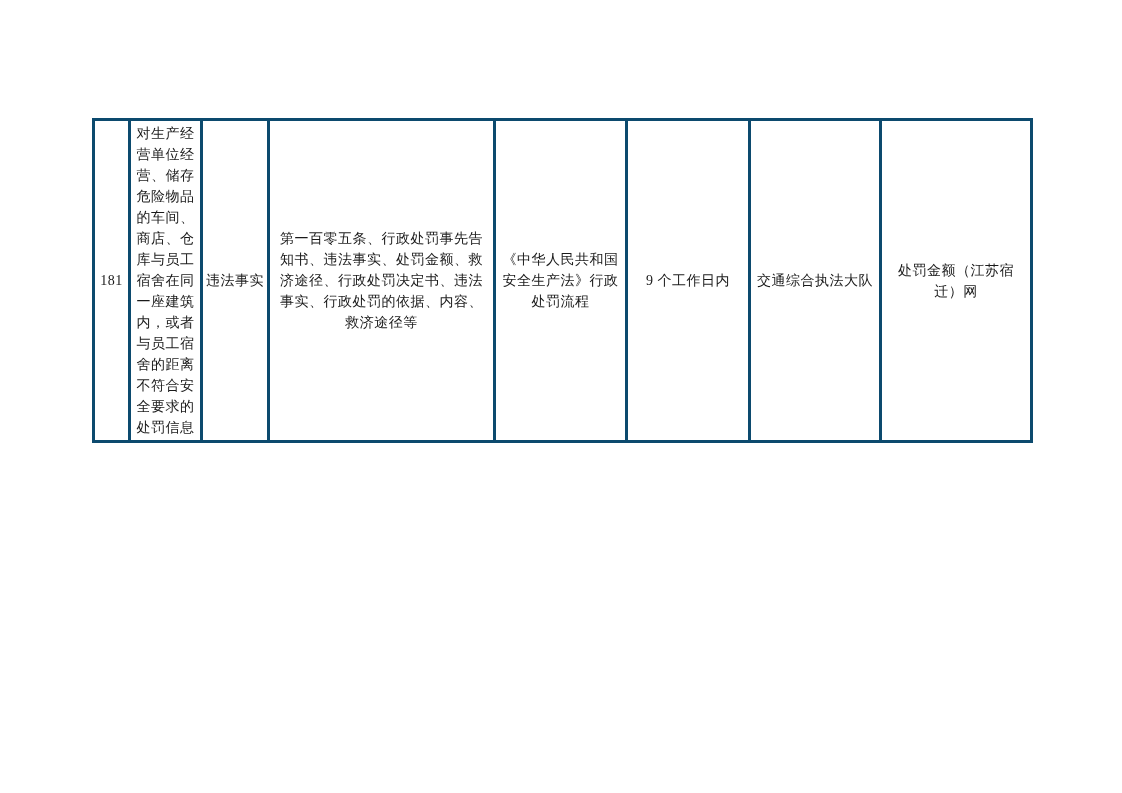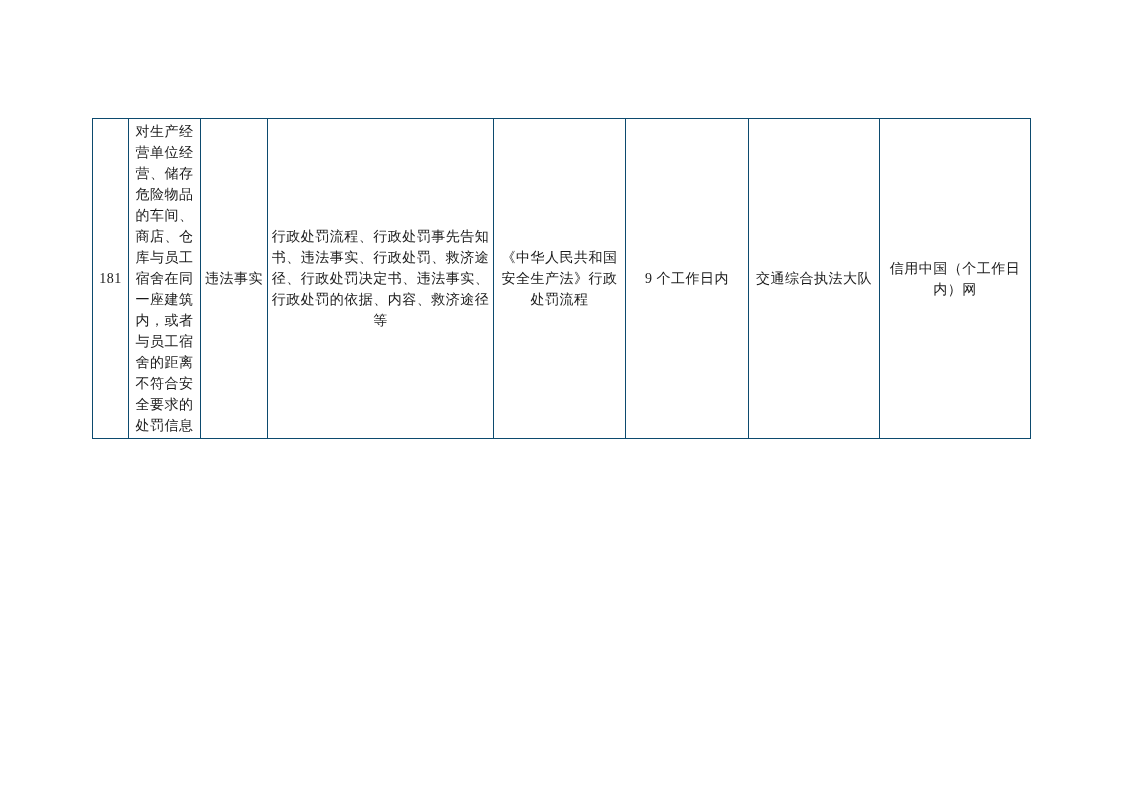--- a/index.html
+++ b/index.html
@@ -23,21 +23,21 @@
   }
   table.doc-table {
     position: absolute;
     left: 92px;
     top: 118px;
     border-collapse: collapse;
     table-layout: fixed;
     width: 938px;
   }
   table.doc-table td {
-    border: 1px solid #0c4a6e;
+    border: 3px solid #0c4a6e;
     text-align: center;
     vertical-align: middle;
     font-size: 14px;
     line-height: 21px;
     letter-spacing: 0.5px;
     padding: 2px 3px;
     color: #1a1a1a;
     word-break: break-all;
     overflow: hidden;
   }
@@ -67,21 +67,21 @@
       <col class="c-basis">
       <col class="c-limit">
       <col class="c-unit">
       <col class="c-platform">
     </colgroup>
     <tbody>
       <tr>
         <td>181</td>
         <td>对生产经营单位经营、储存危险物品的车间、商店、仓库与员工宿舍在同一座建筑内，或者与员工宿舍的距离不符合安全要求的处罚信息</td>
         <td>违法事实</td>
-        <td>行政处罚流程、行政处罚事先告知书、违法事实、行政处罚、救济途径、行政处罚决定书、违法事实、行政处罚的依据、内容、救济途径等</td>
+        <td>第一百零五条、行政处罚事先告知书、违法事实、处罚金额、救济途径、行政处罚决定书、违法事实、行政处罚的依据、内容、救济途径等</td>
         <td>《中华人民共和国安全生产法》行政处罚流程</td>
         <td>9 个工作日内</td>
         <td>交通综合执法大队</td>
-        <td>信用中国（个工作日内）网</td>
+        <td>处罚金额（江苏宿迁）网</td>
       </tr>
     </tbody>
   </table>
 </div>
 
 </body></html>

